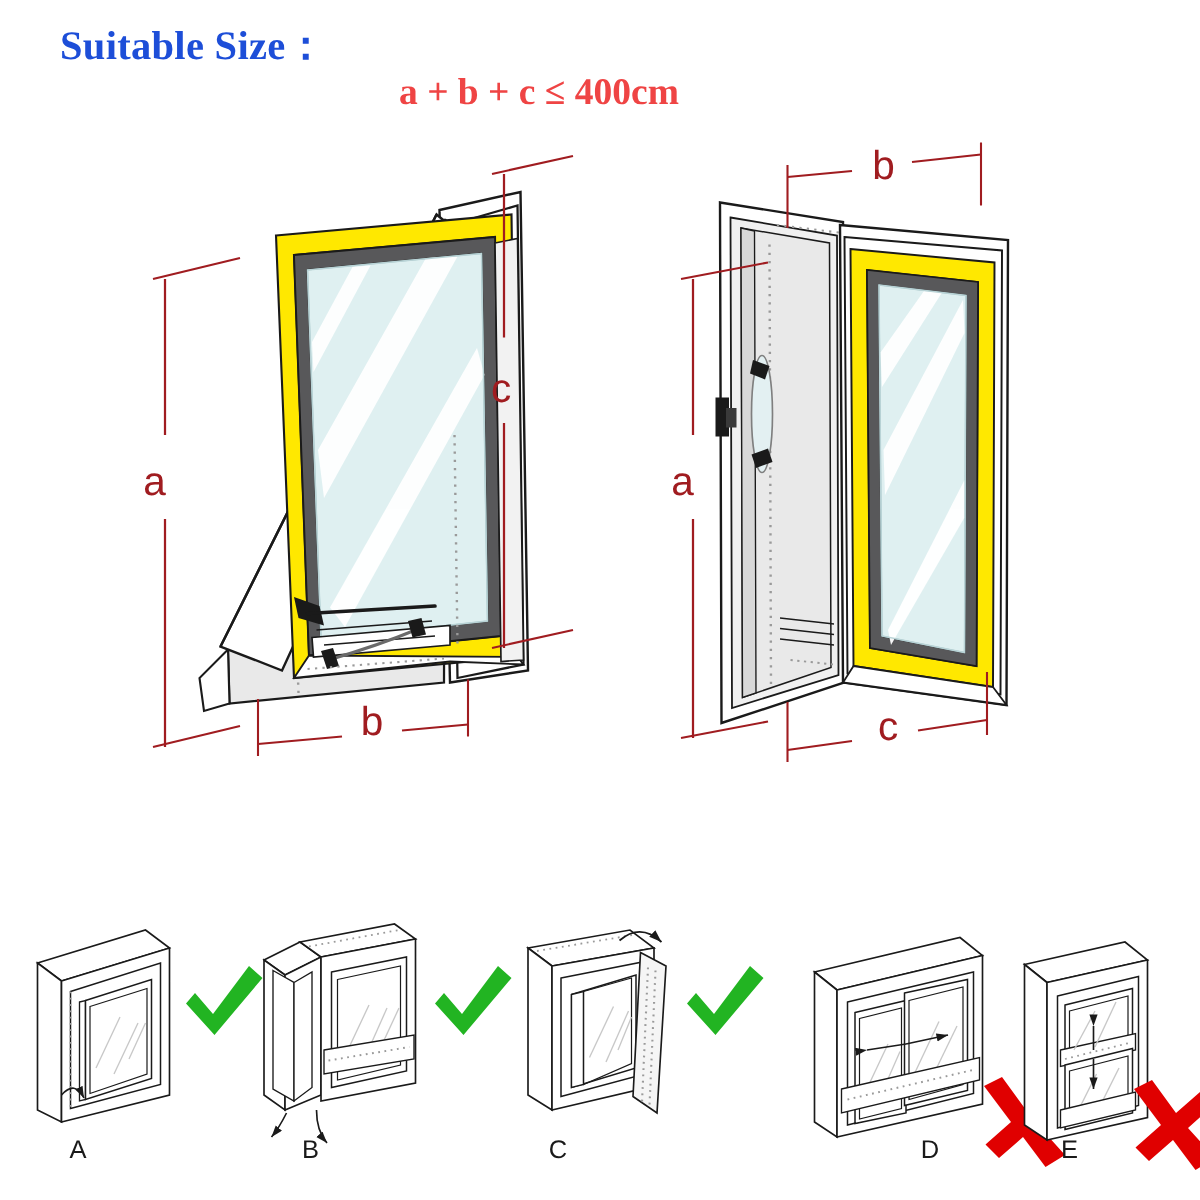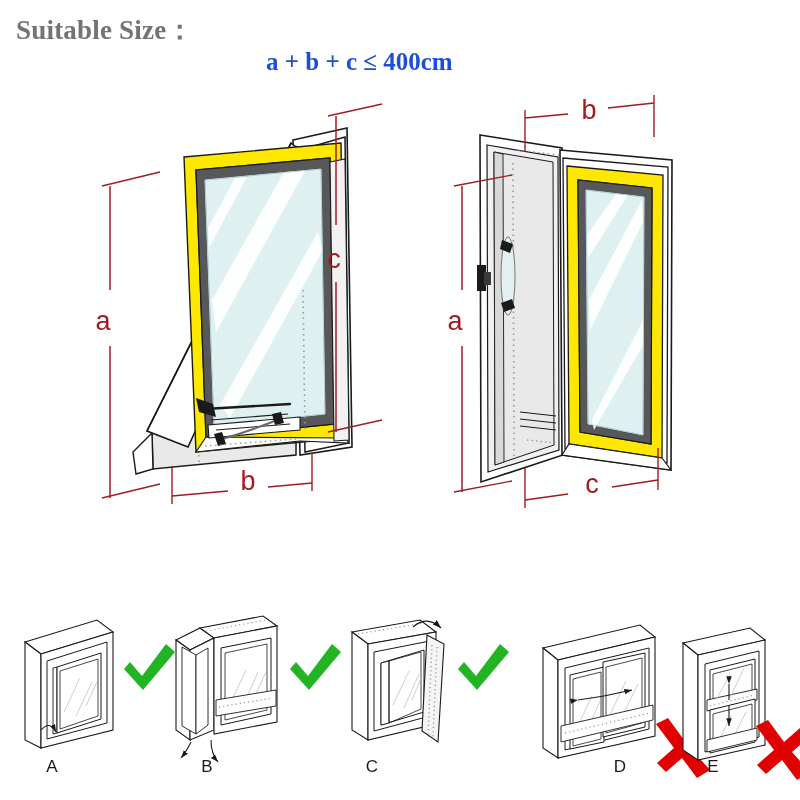--- a/index.html
+++ b/index.html
@@ -18,36 +18,37 @@
     position: absolute;
     left: 0; top: 0;
     width: 800px;
     height: 800px;
     background: #ffffff;
   }
   .heading {
     position: absolute;
     font-family: "Liberation Serif", serif;
     font-weight: bold;
-    color: #737373;
+    color: #1d4ed8;
     white-space: nowrap;
     letter-spacing: 0.2px;
+    margin-left: 24px;
   }
   #size-heading {
     left: 16px;
     top: 12px;
     font-size: 27px;
   }
   #formula {
     left: 266px;
     top: 48px;
     font-size: 25px;
     font-family: "Liberation Serif", serif;
     font-weight: bold;
-    color: #1d4ed8;
+    color: #ef4444;
     position: absolute;
     white-space: nowrap;
   }
   #type-heading {
     left: 16px;
     top: 552px;
     font-size: 27px;
   }
   svg.layer {
     position: absolute;

